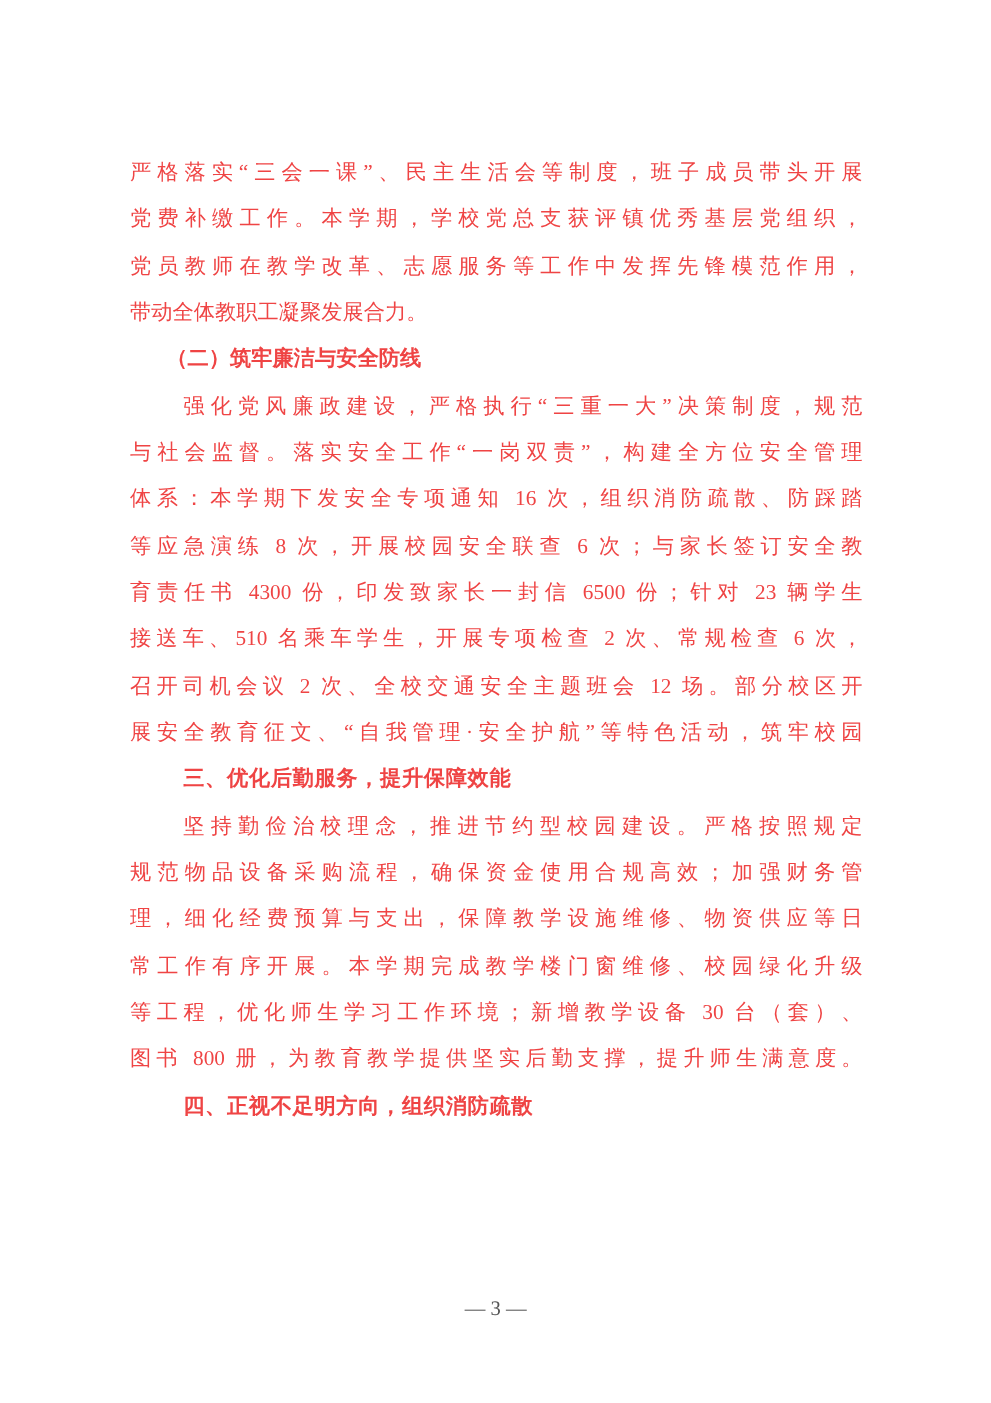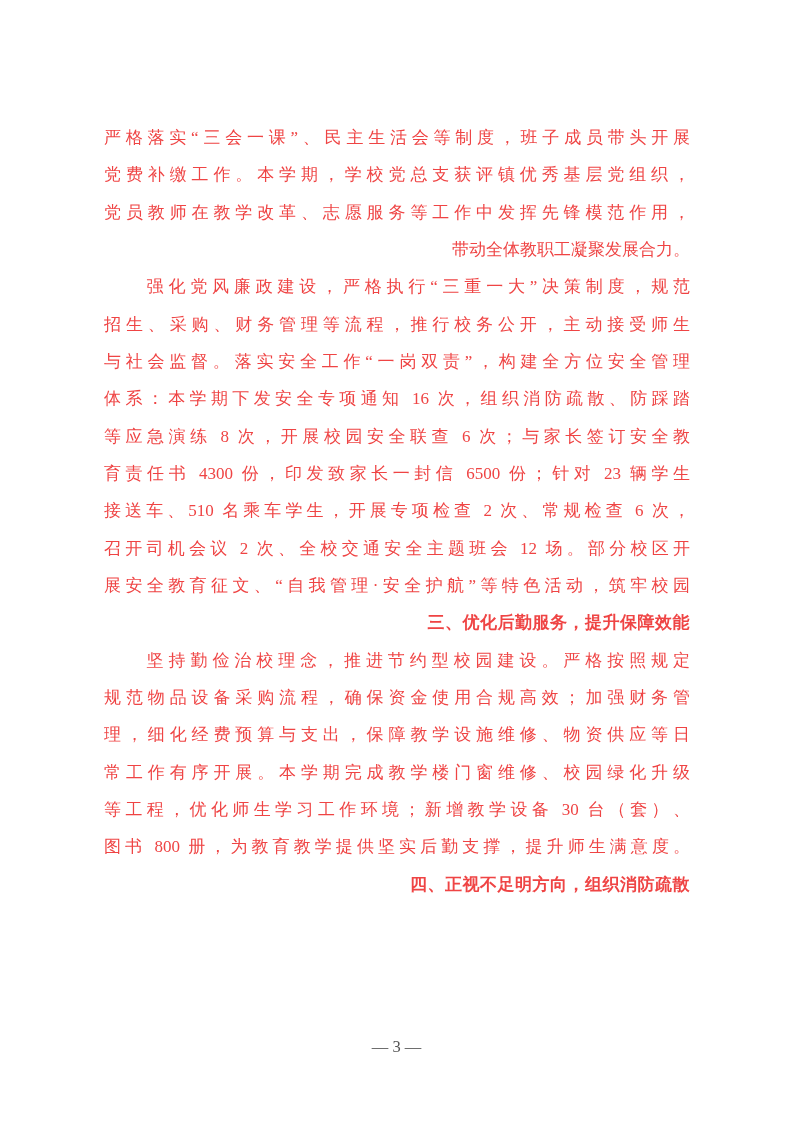--- a/index.html
+++ b/index.html
@@ -30,21 +30,21 @@
     white-space: nowrap;
     color: #ef4444;
   }
   .line.justify {
     white-space: normal;
     text-align: justify;
     text-align-last: justify;
     text-justify: inter-character;
   }
   .line.no-justify {
-    text-align: right;
+    text-align: left;
   }
   .line.indent {
     text-indent: 42.6px;
   }
   .line.heading-sub {
     font-weight: bold;
     text-indent: 29px;
   }
   .line.heading-main {
     font-weight: bold;
@@ -65,22 +65,22 @@
 </style>
 </head>
 <body>
 
 <div class="page">
   <div class="doc-body">
       <div class="line body justify">严格落实“三会一课”、民主生活会等制度，班子成员带头开展</div>
       <div class="line body justify">党费补缴工作。本学期，学校党总支获评镇优秀基层党组织，</div>
       <div class="line body justify">党员教师在教学改革、志愿服务等工作中发挥先锋模范作用，</div>
       <div class="line body no-justify">带动全体教职工凝聚发展合力。</div>
+      <div class="line heading-sub no-justify">（二）筑牢廉洁与安全防线</div>
       <div class="line body indent justify">强化党风廉政建设，严格执行“三重一大”决策制度，规范</div>
-      <div class="line body justify">招生、采购、财务管理等流程，推行校务公开，主动接受师生</div>
       <div class="line body justify">与社会监督。落实安全工作“一岗双责”，构建全方位安全管理</div>
       <div class="line body justify">体系：本学期下发安全专项通知 16 次，组织消防疏散、防踩踏</div>
       <div class="line body justify">等应急演练 8 次，开展校园安全联查 6 次；与家长签订安全教</div>
       <div class="line body justify">育责任书 4300 份，印发致家长一封信 6500 份；针对 23 辆学生</div>
       <div class="line body justify">接送车、510 名乘车学生，开展专项检查 2 次、常规检查 6 次，</div>
       <div class="line body justify">召开司机会议 2 次、全校交通安全主题班会 12 场。部分校区开</div>
       <div class="line body justify">展安全教育征文、“自我管理·安全护航”等特色活动，筑牢校园</div>
       <div class="line heading-main indent no-justify">三、优化后勤服务，提升保障效能</div>
       <div class="line body indent justify">坚持勤俭治校理念，推进节约型校园建设。严格按照规定</div>
       <div class="line body justify">规范物品设备采购流程，确保资金使用合规高效；加强财务管</div>

